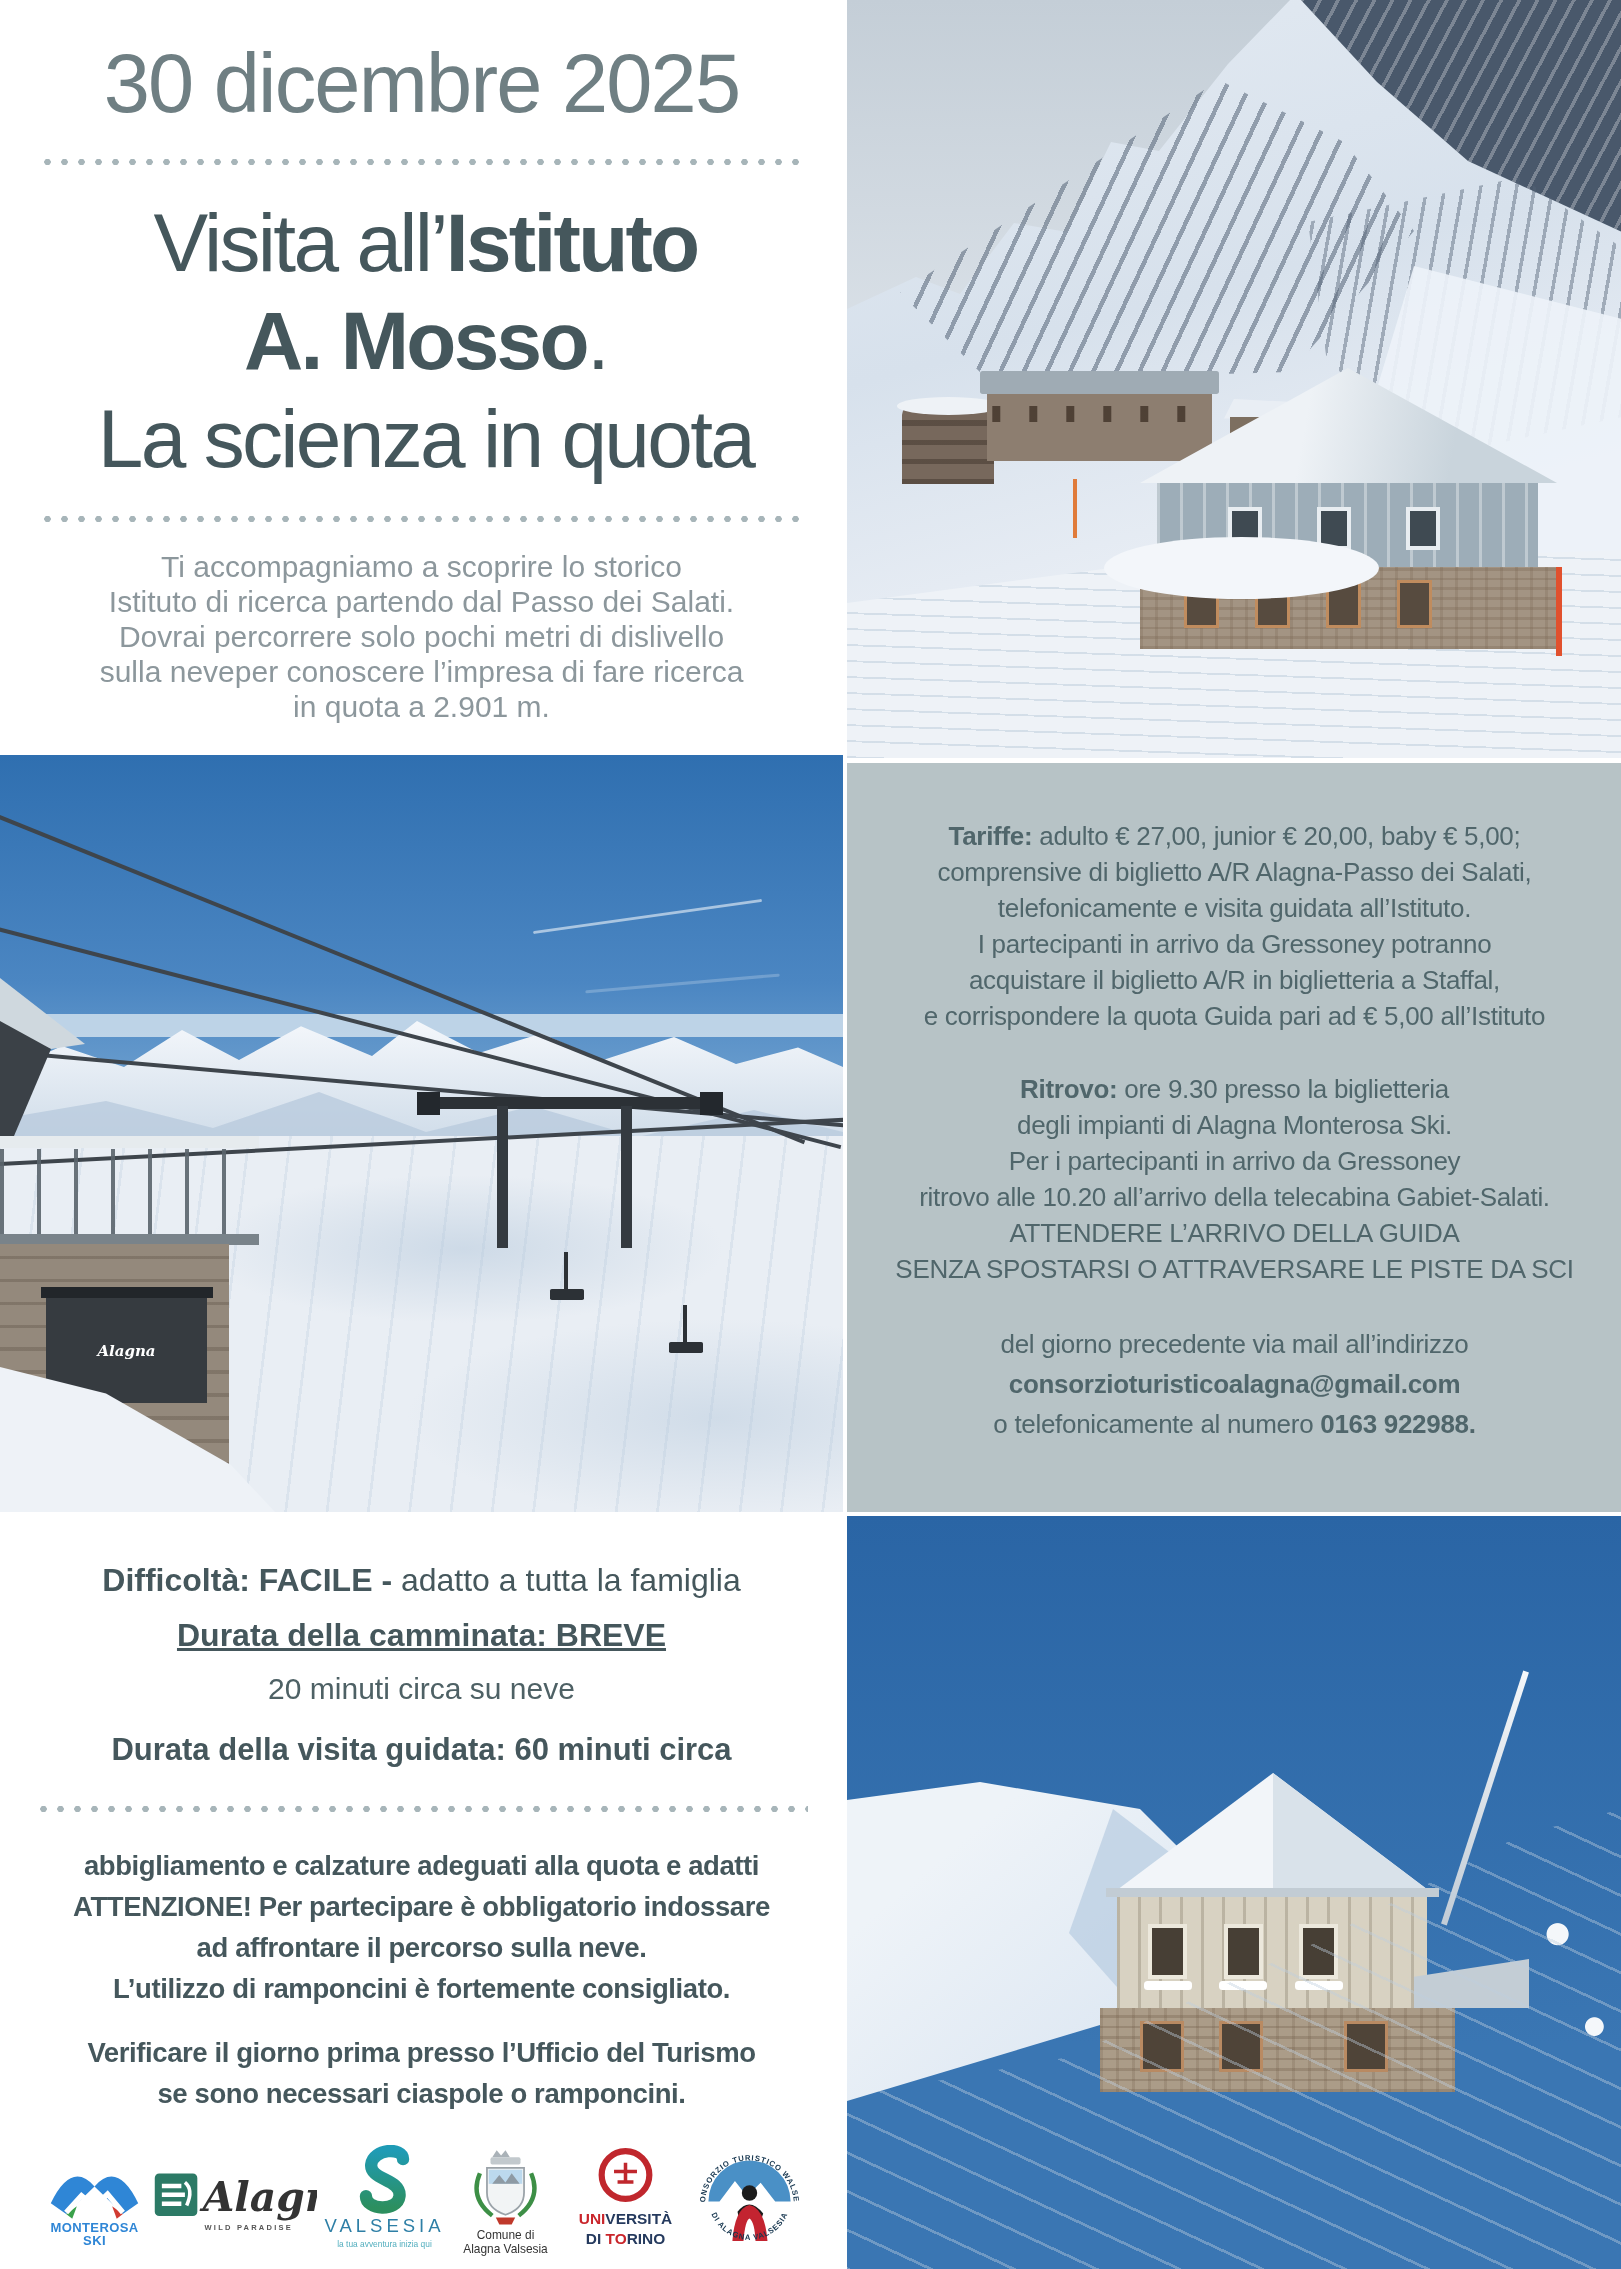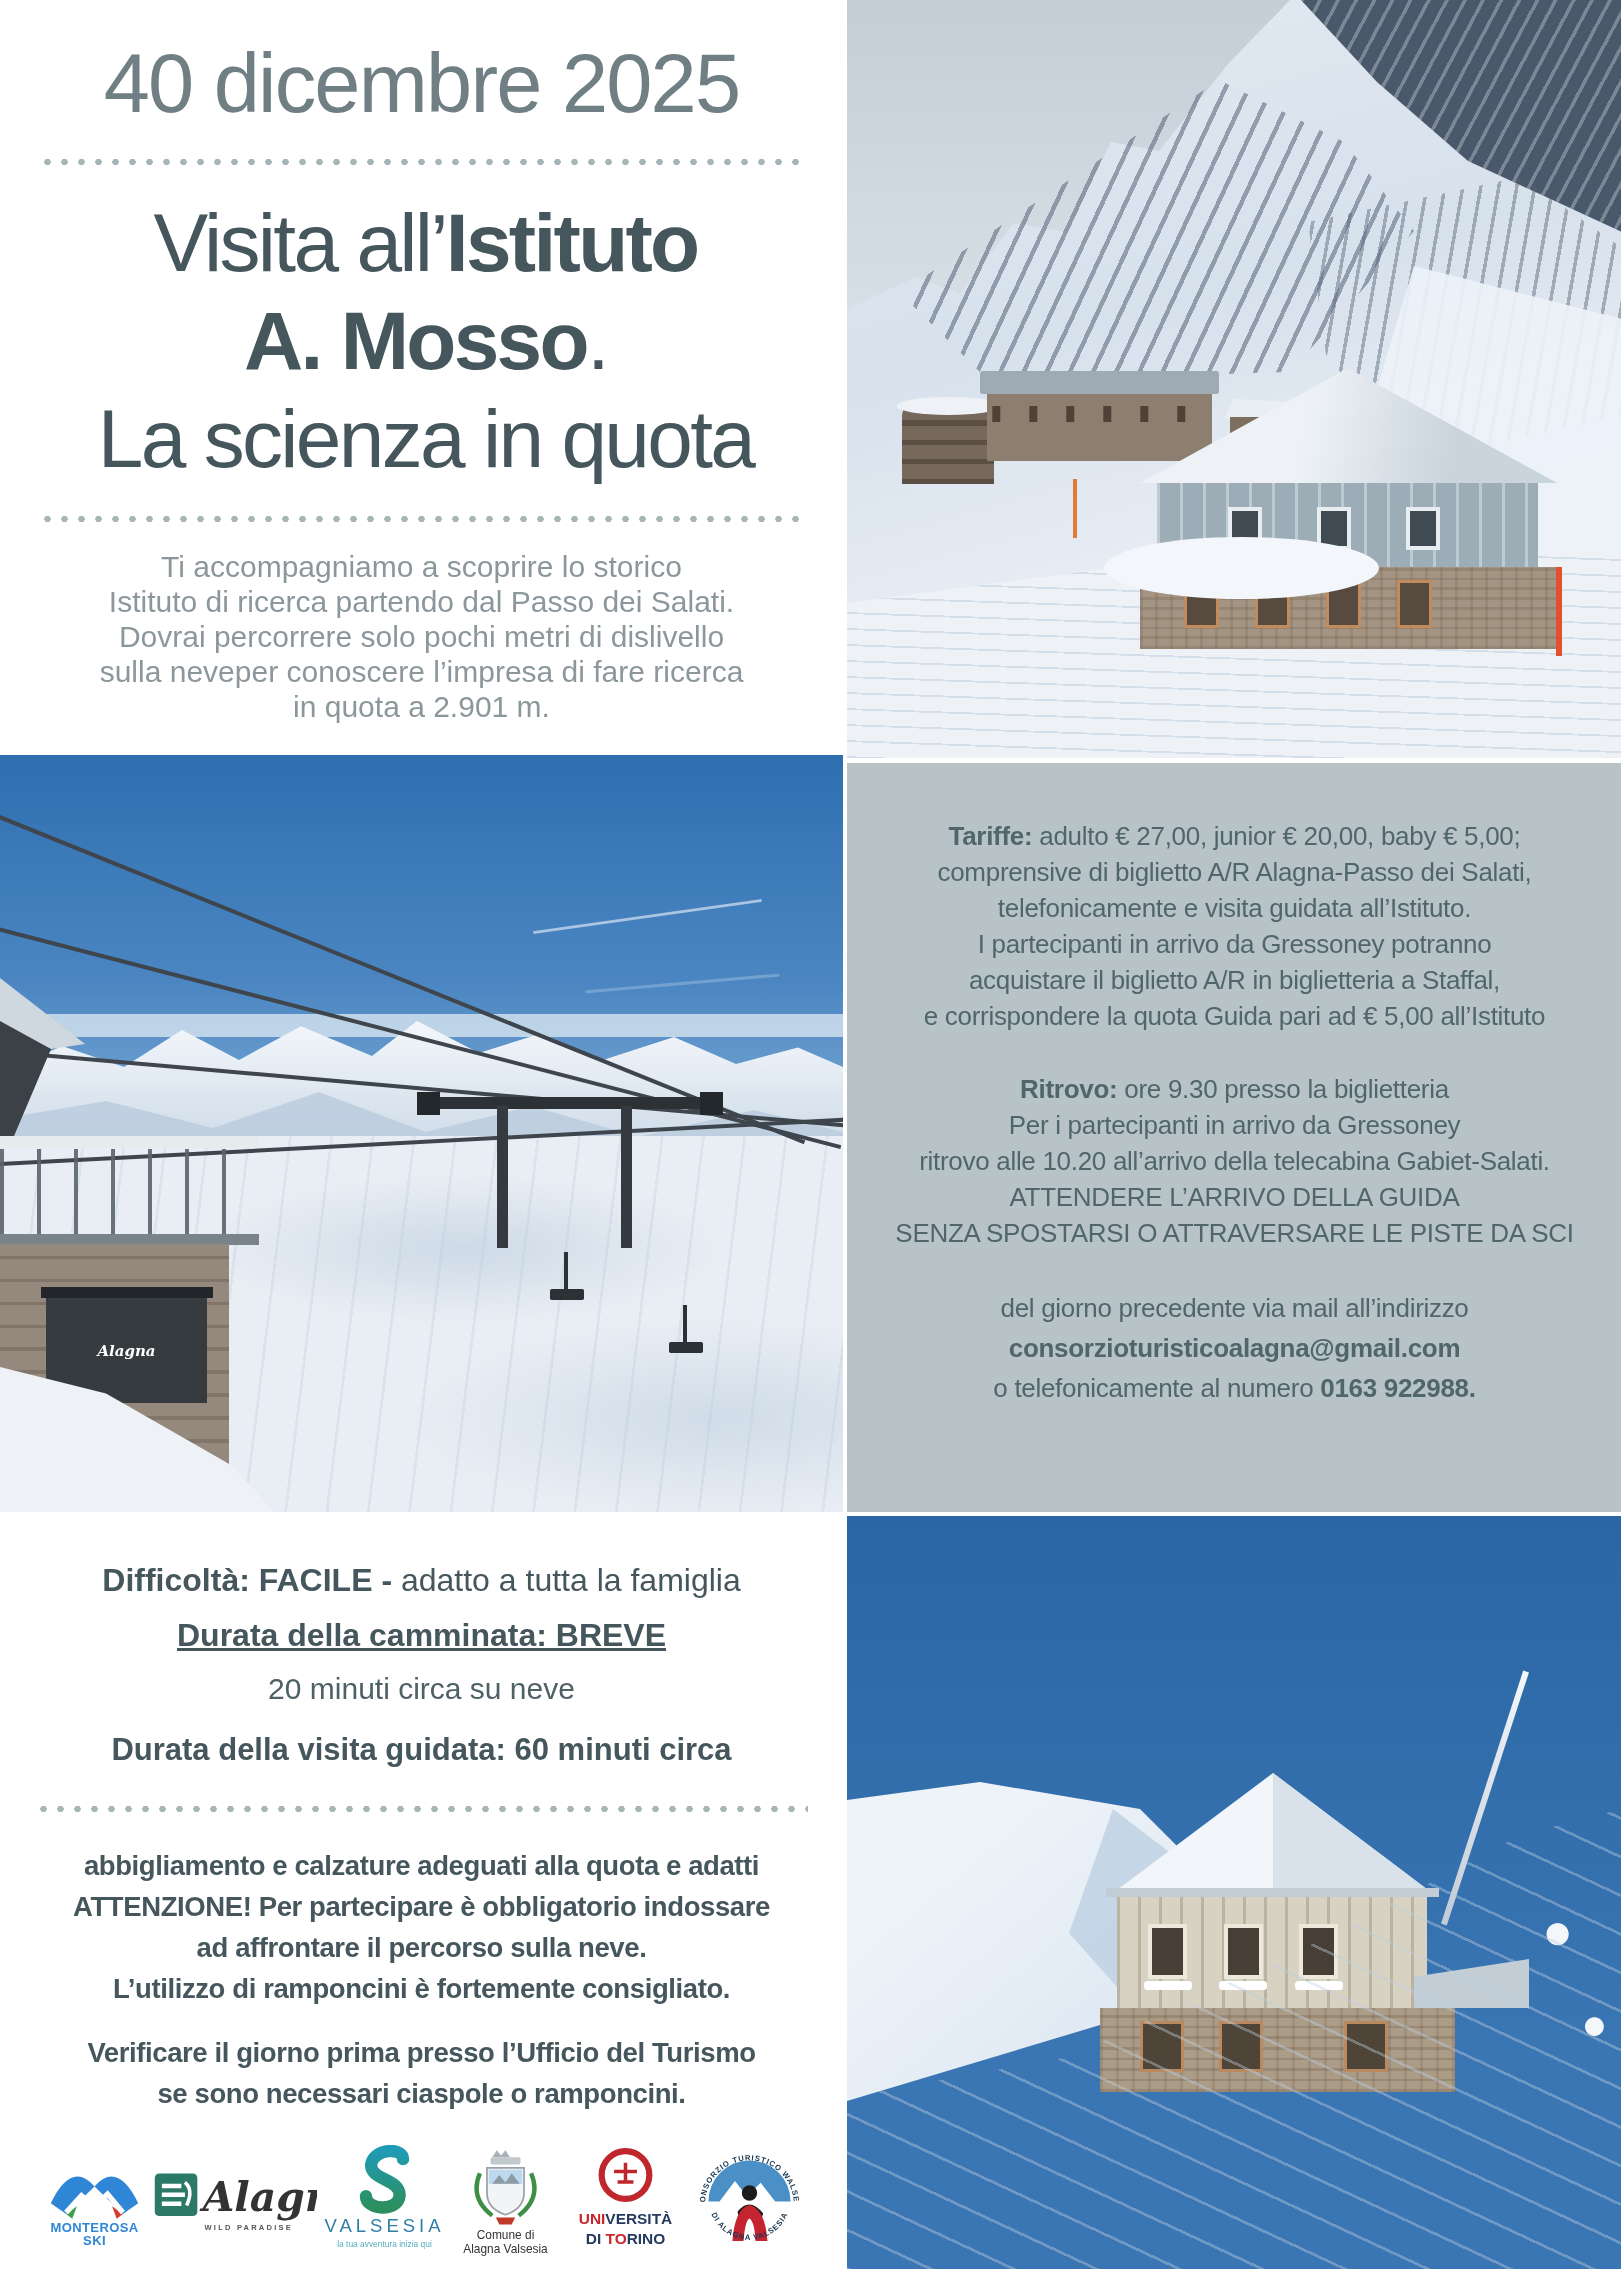--- a/index.html
+++ b/index.html
@@ -154,21 +154,21 @@
      background:linear-gradient(180deg,#6e5c49,#4a3c2e);
      background-image:radial-gradient(circle at 30% 20%,#f4f7fa 0 10.6px,transparent 11.5px),
                       radial-gradient(circle at 70% 60%,#f4f7fa 0 8.9px,transparent 9.8px);}
 </style>
 </head>
 <body>
 
 <div class="page">
 
   <section class="abs header-area">
-    <h1 class="date-line">40 dicembre 2025</h1>
+    <h1 class="date-line">30 dicembre 2025</h1>
     <div class="dots d1"></div>
     <div class="title-block">
       <div><span>Visita all’</span><b>Istituto</b></div>
       <div><b>A. Mosso</b><span>.</span></div>
       <div><span>La scienza in quota</span></div>
     </div>
     <div class="dots d2"></div>
     <div class="intro">
       <div>Ti accompagniamo a scoprire lo storico</div>
       <div>Istituto di ricerca partendo dal Passo dei Salati.</div>
@@ -243,20 +243,21 @@
     <div class="blk">
       <div><b>Tariffe:</b><span> adulto € 27,00, junior € 20,00, baby € 5,00;</span></div>
       <div>comprensive di biglietto A/R Alagna-Passo dei Salati,</div>
       <div>telefonicamente e visita guidata all’Istituto.</div>
       <div>I partecipanti in arrivo da Gressoney potranno</div>
       <div>acquistare il biglietto A/R in biglietteria a Staffal,</div>
       <div>e corrispondere la quota Guida pari ad € 5,00 all’Istituto</div>
     </div>
     <div class="blk">
       <div><b>Ritrovo:</b><span> ore 9.30 presso la biglietteria</span></div>
+      <div>degli impianti di Alagna Monterosa Ski.</div>
       <div>Per i partecipanti in arrivo da Gressoney</div>
       <div>ritrovo alle 10.20 all’arrivo della telecabina Gabiet-Salati.</div>
       <div>ATTENDERE L’ARRIVO DELLA GUIDA</div>
       <div>SENZA SPOSTARSI O ATTRAVERSARE LE PISTE DA SCI</div>
     </div>
     <div class="blk pren">
       <div>del giorno precedente via mail all’indirizzo</div>
       <div><b>consorzioturisticoalagna@gmail.com</b></div>
       <div><span>o telefonicamente al numero </span><b>0163 922988.</b></div>
     </div>

